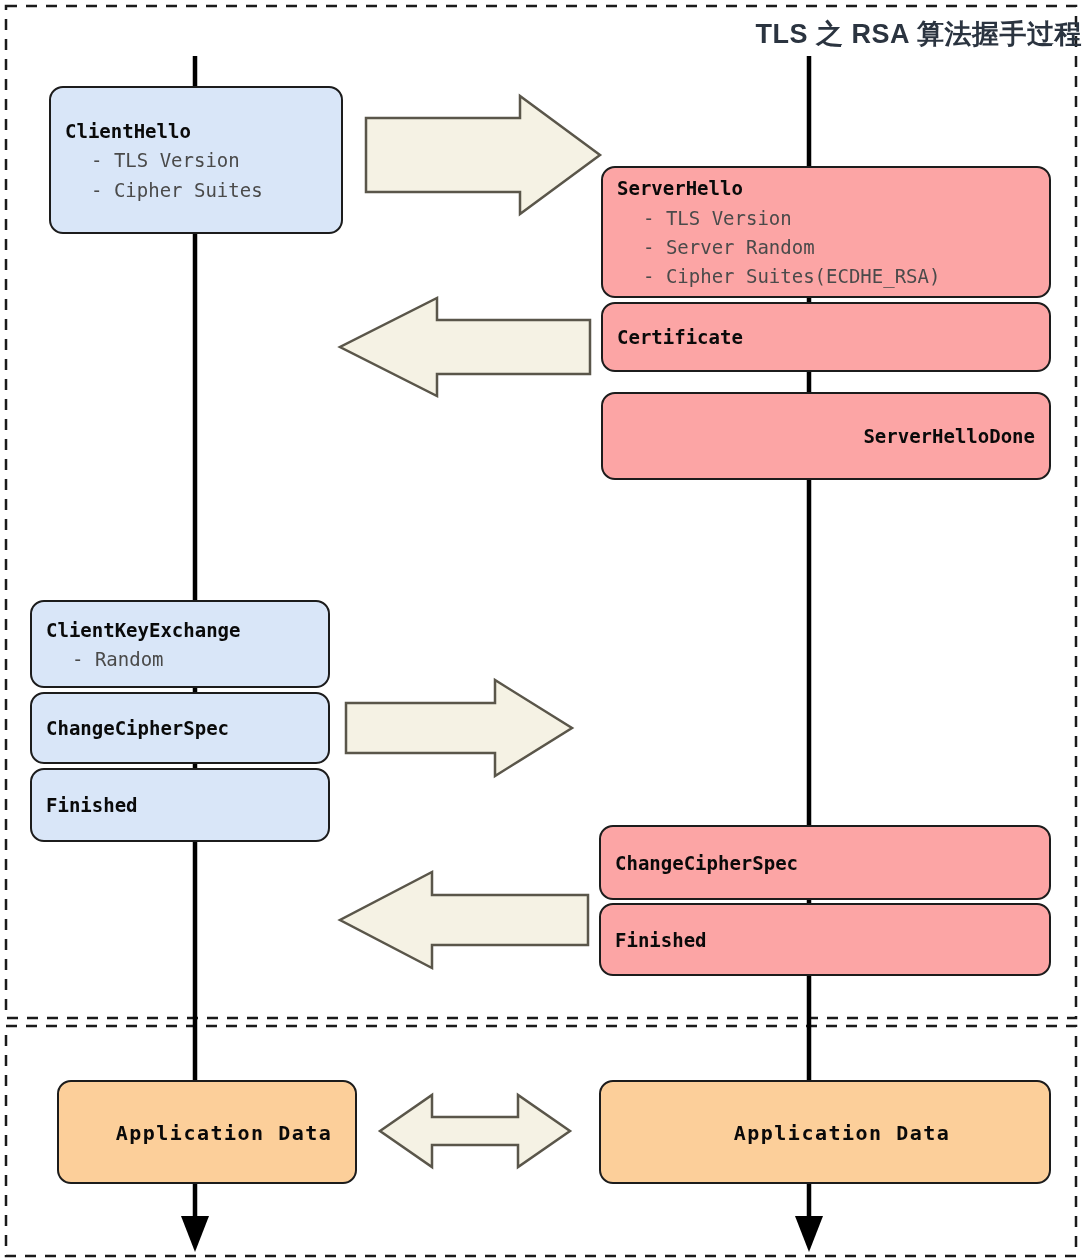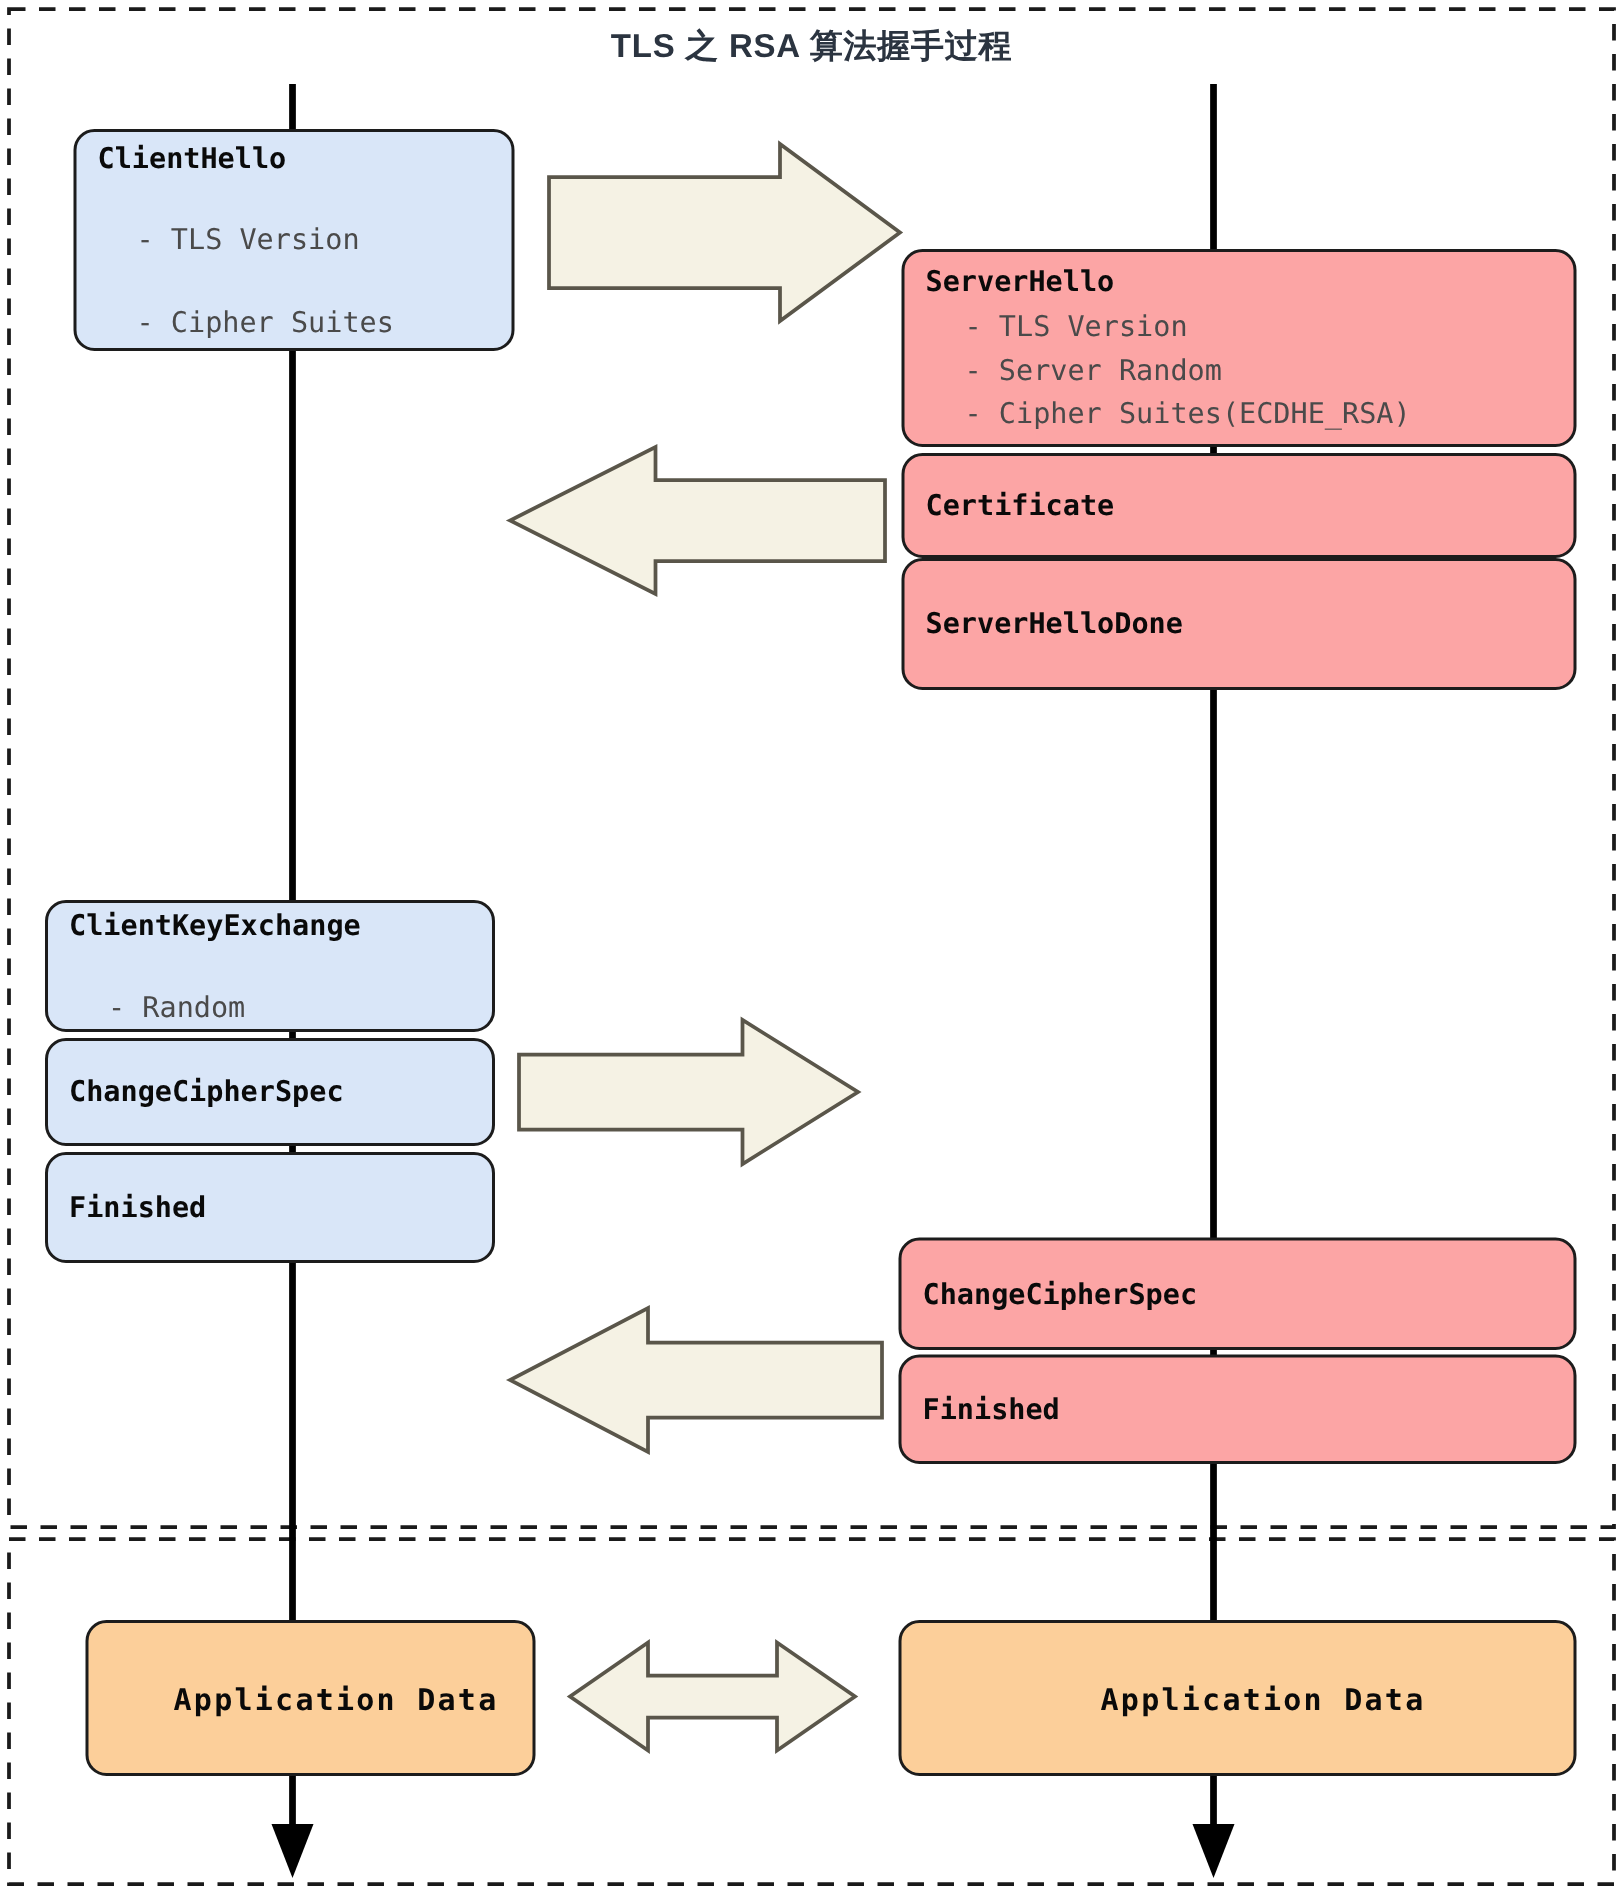--- a/index.html
+++ b/index.html
@@ -33,44 +33,44 @@
     pointer-events: none;
   }
   .layer > * { pointer-events: auto; }
 
   
   .diagram-title {
     position: absolute;
     left: 0;
     top: 16px;
     width: 1082px;
-    text-align: center;
+    text-align: right;
     font-family: "Liberation Sans", sans-serif;
     font-weight: bold;
-    font-size: 22px;
+    font-size: 27px;
     color: #2b3440;
     letter-spacing: 0.5px;
   }
 
   
   .msg-box {
     position: absolute;
     box-sizing: border-box;
     padding: 12px 14px 10px 14px;
     font-family: "DejaVu Sans Mono", "Liberation Mono", monospace;
     font-size: 19px;
     line-height: 1.55;
     color: #111111;
     border: 2px solid #1c1c1c;
     border-radius: 14px;
     display: flex;
     flex-direction: column;
     justify-content: center;
   }
-  .msg-box.blue  { background: #d9e6f8; gap: 25px; }
+  .msg-box.blue  { background: #d9e6f8; }
   .msg-box.green { background: #fca5a5; }
   .msg-box.orange{
     background: #fccf9a;
     align-items: center;
     justify-content: center;
     padding-left: 48px;
   }
   .msg-title {
     font-weight: bold;
     color: #0a0a0a;
@@ -144,21 +144,21 @@
       <div class="msg-title">ServerHello</div>
       <div class="msg-line">- TLS Version</div>
       <div class="msg-line">- Server Random</div>
       <div class="msg-line">- Cipher Suites(ECDHE_RSA)</div>
     </div>
 
     <div class="msg-box green" style="left:601px; top:302px; width:450px; height:70px;">
       <div class="msg-title">Certificate</div>
     </div>
 
-    <div class="msg-box green" style="left:601px; top:372px; width:450px; height:88px;">
+    <div class="msg-box green" style="left:601px; top:392px; width:450px; height:88px;align-items:flex-end;">
       <div class="msg-title">ServerHelloDone</div>
     </div>
 
     <div class="msg-box blue" style="left:30px; top:600px; width:300px; height:88px;">
       <div class="msg-title">ClientKeyExchange</div>
       <div class="msg-line">- Random</div>
     </div>
 
     <div class="msg-box blue" style="left:30px; top:692px; width:300px; height:72px;">
       <div class="msg-title">ChangeCipherSpec</div>

